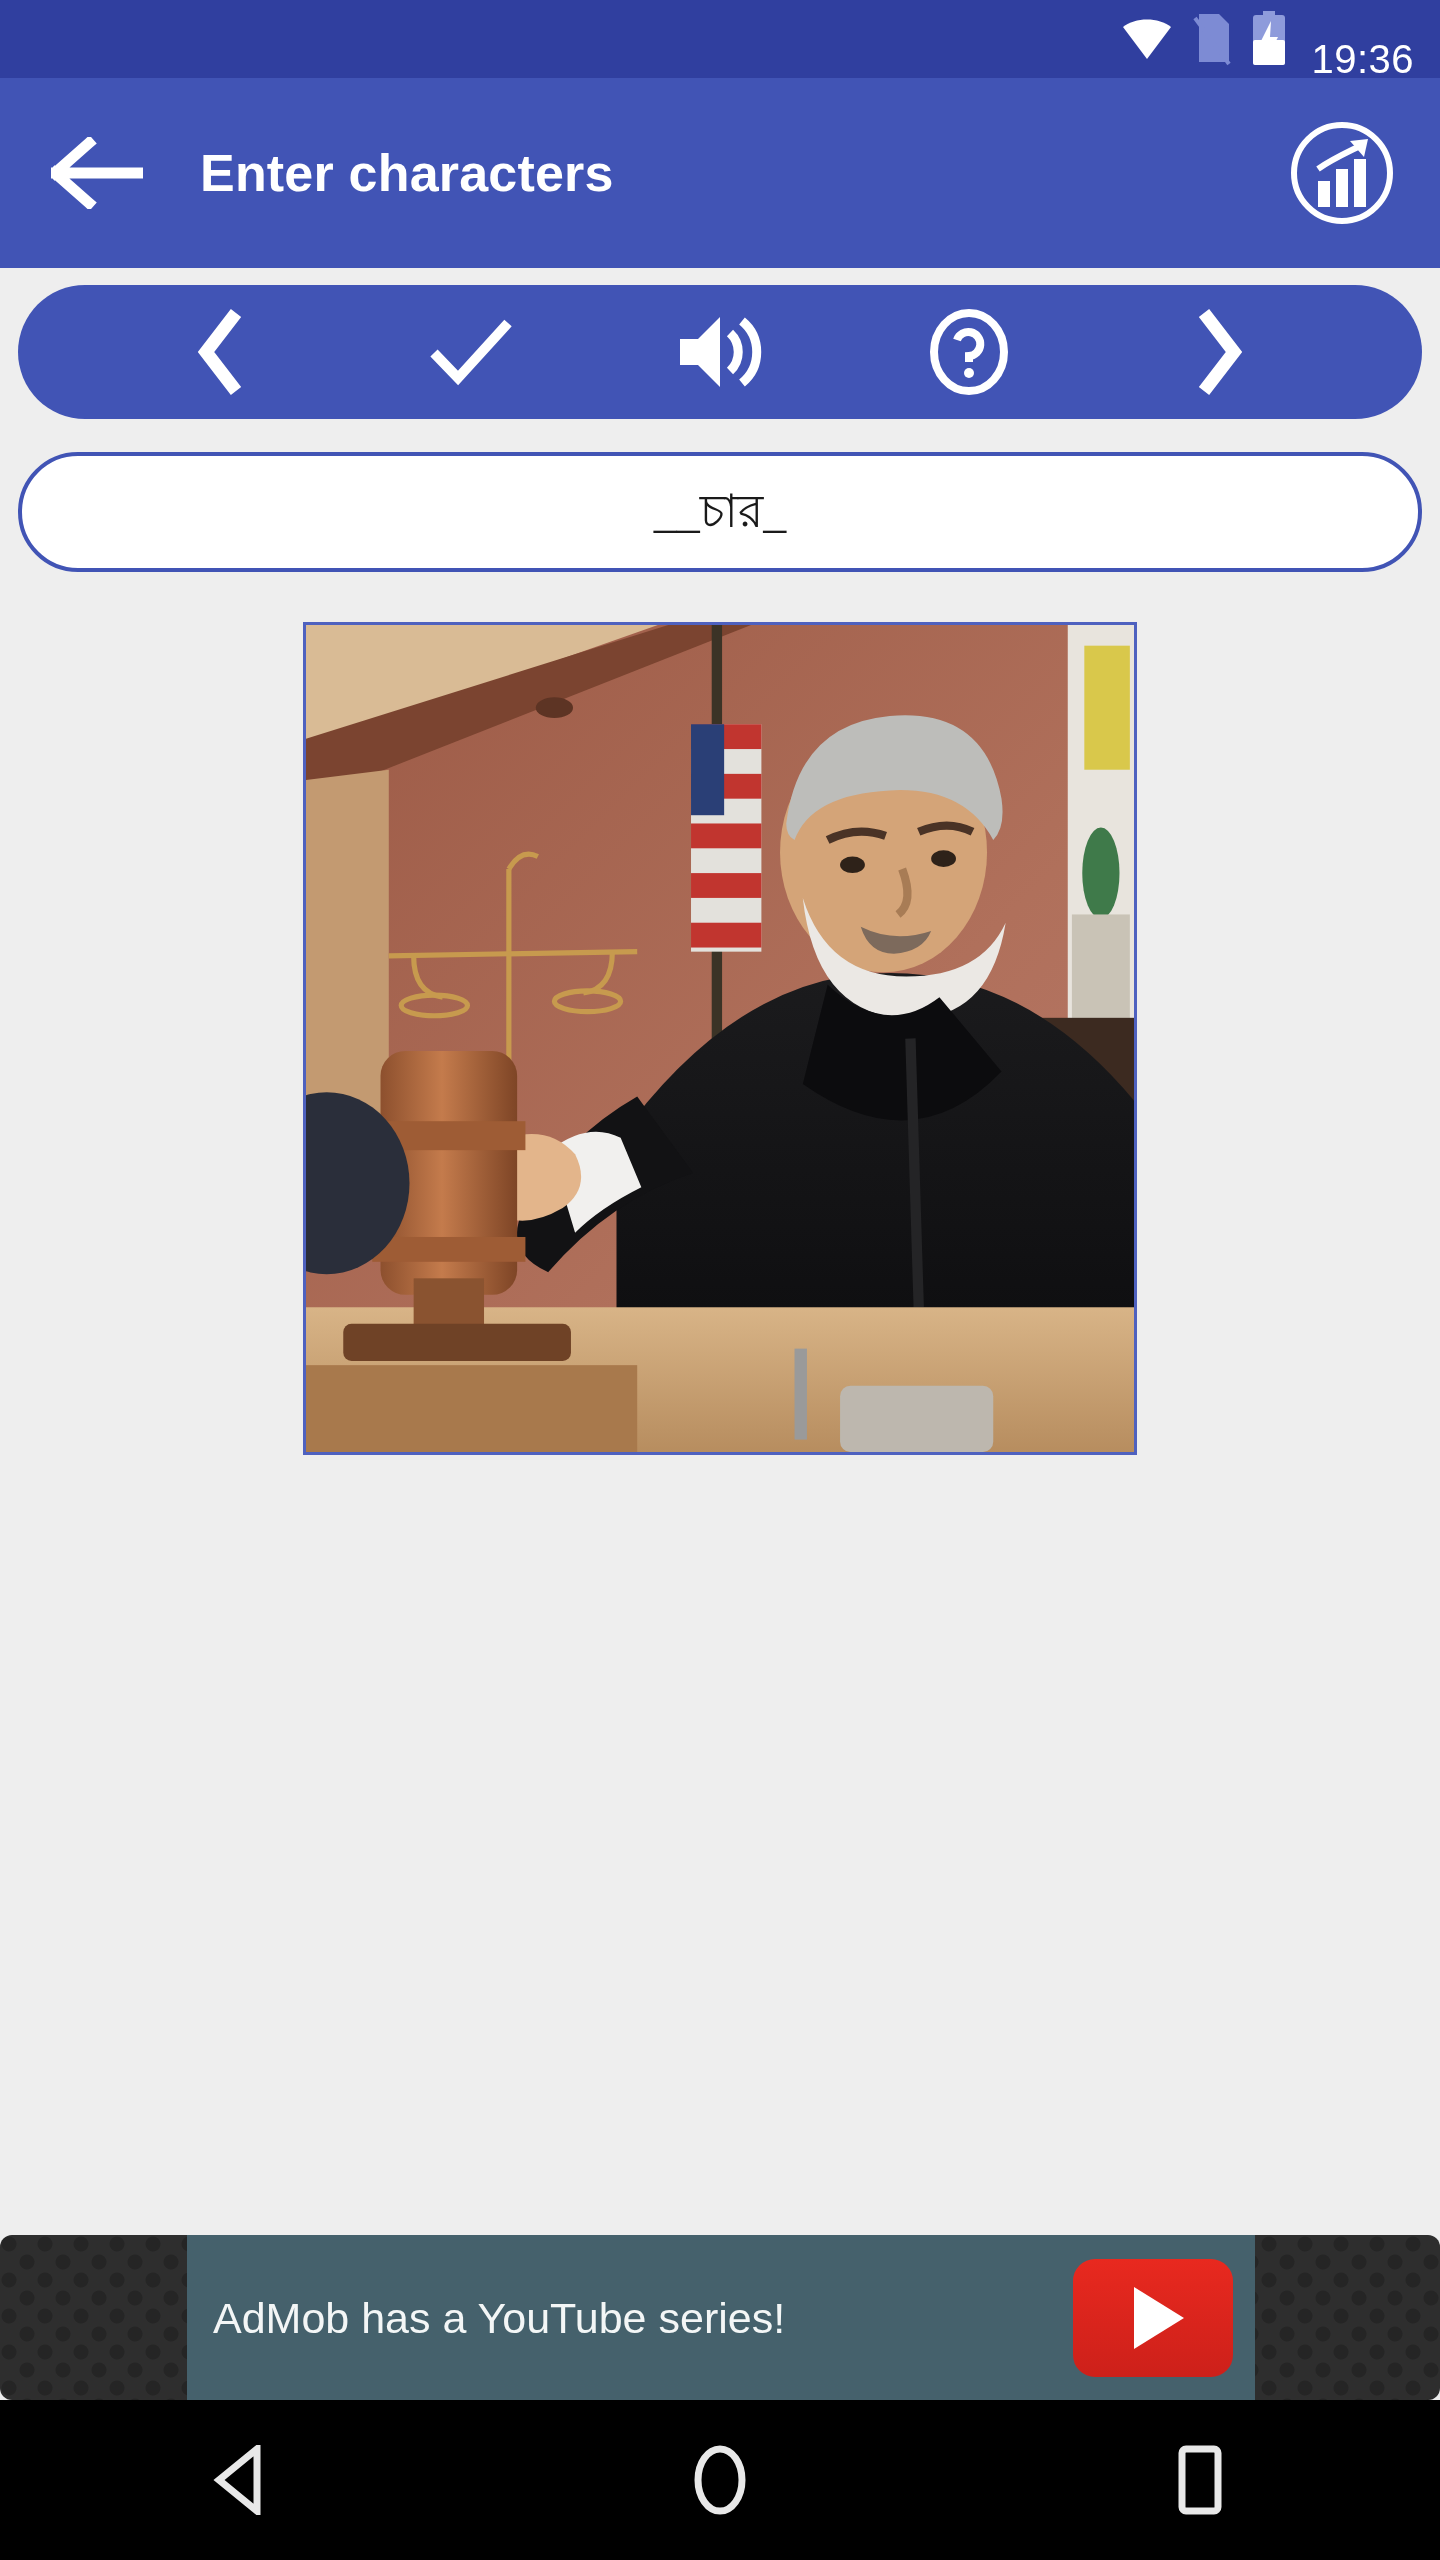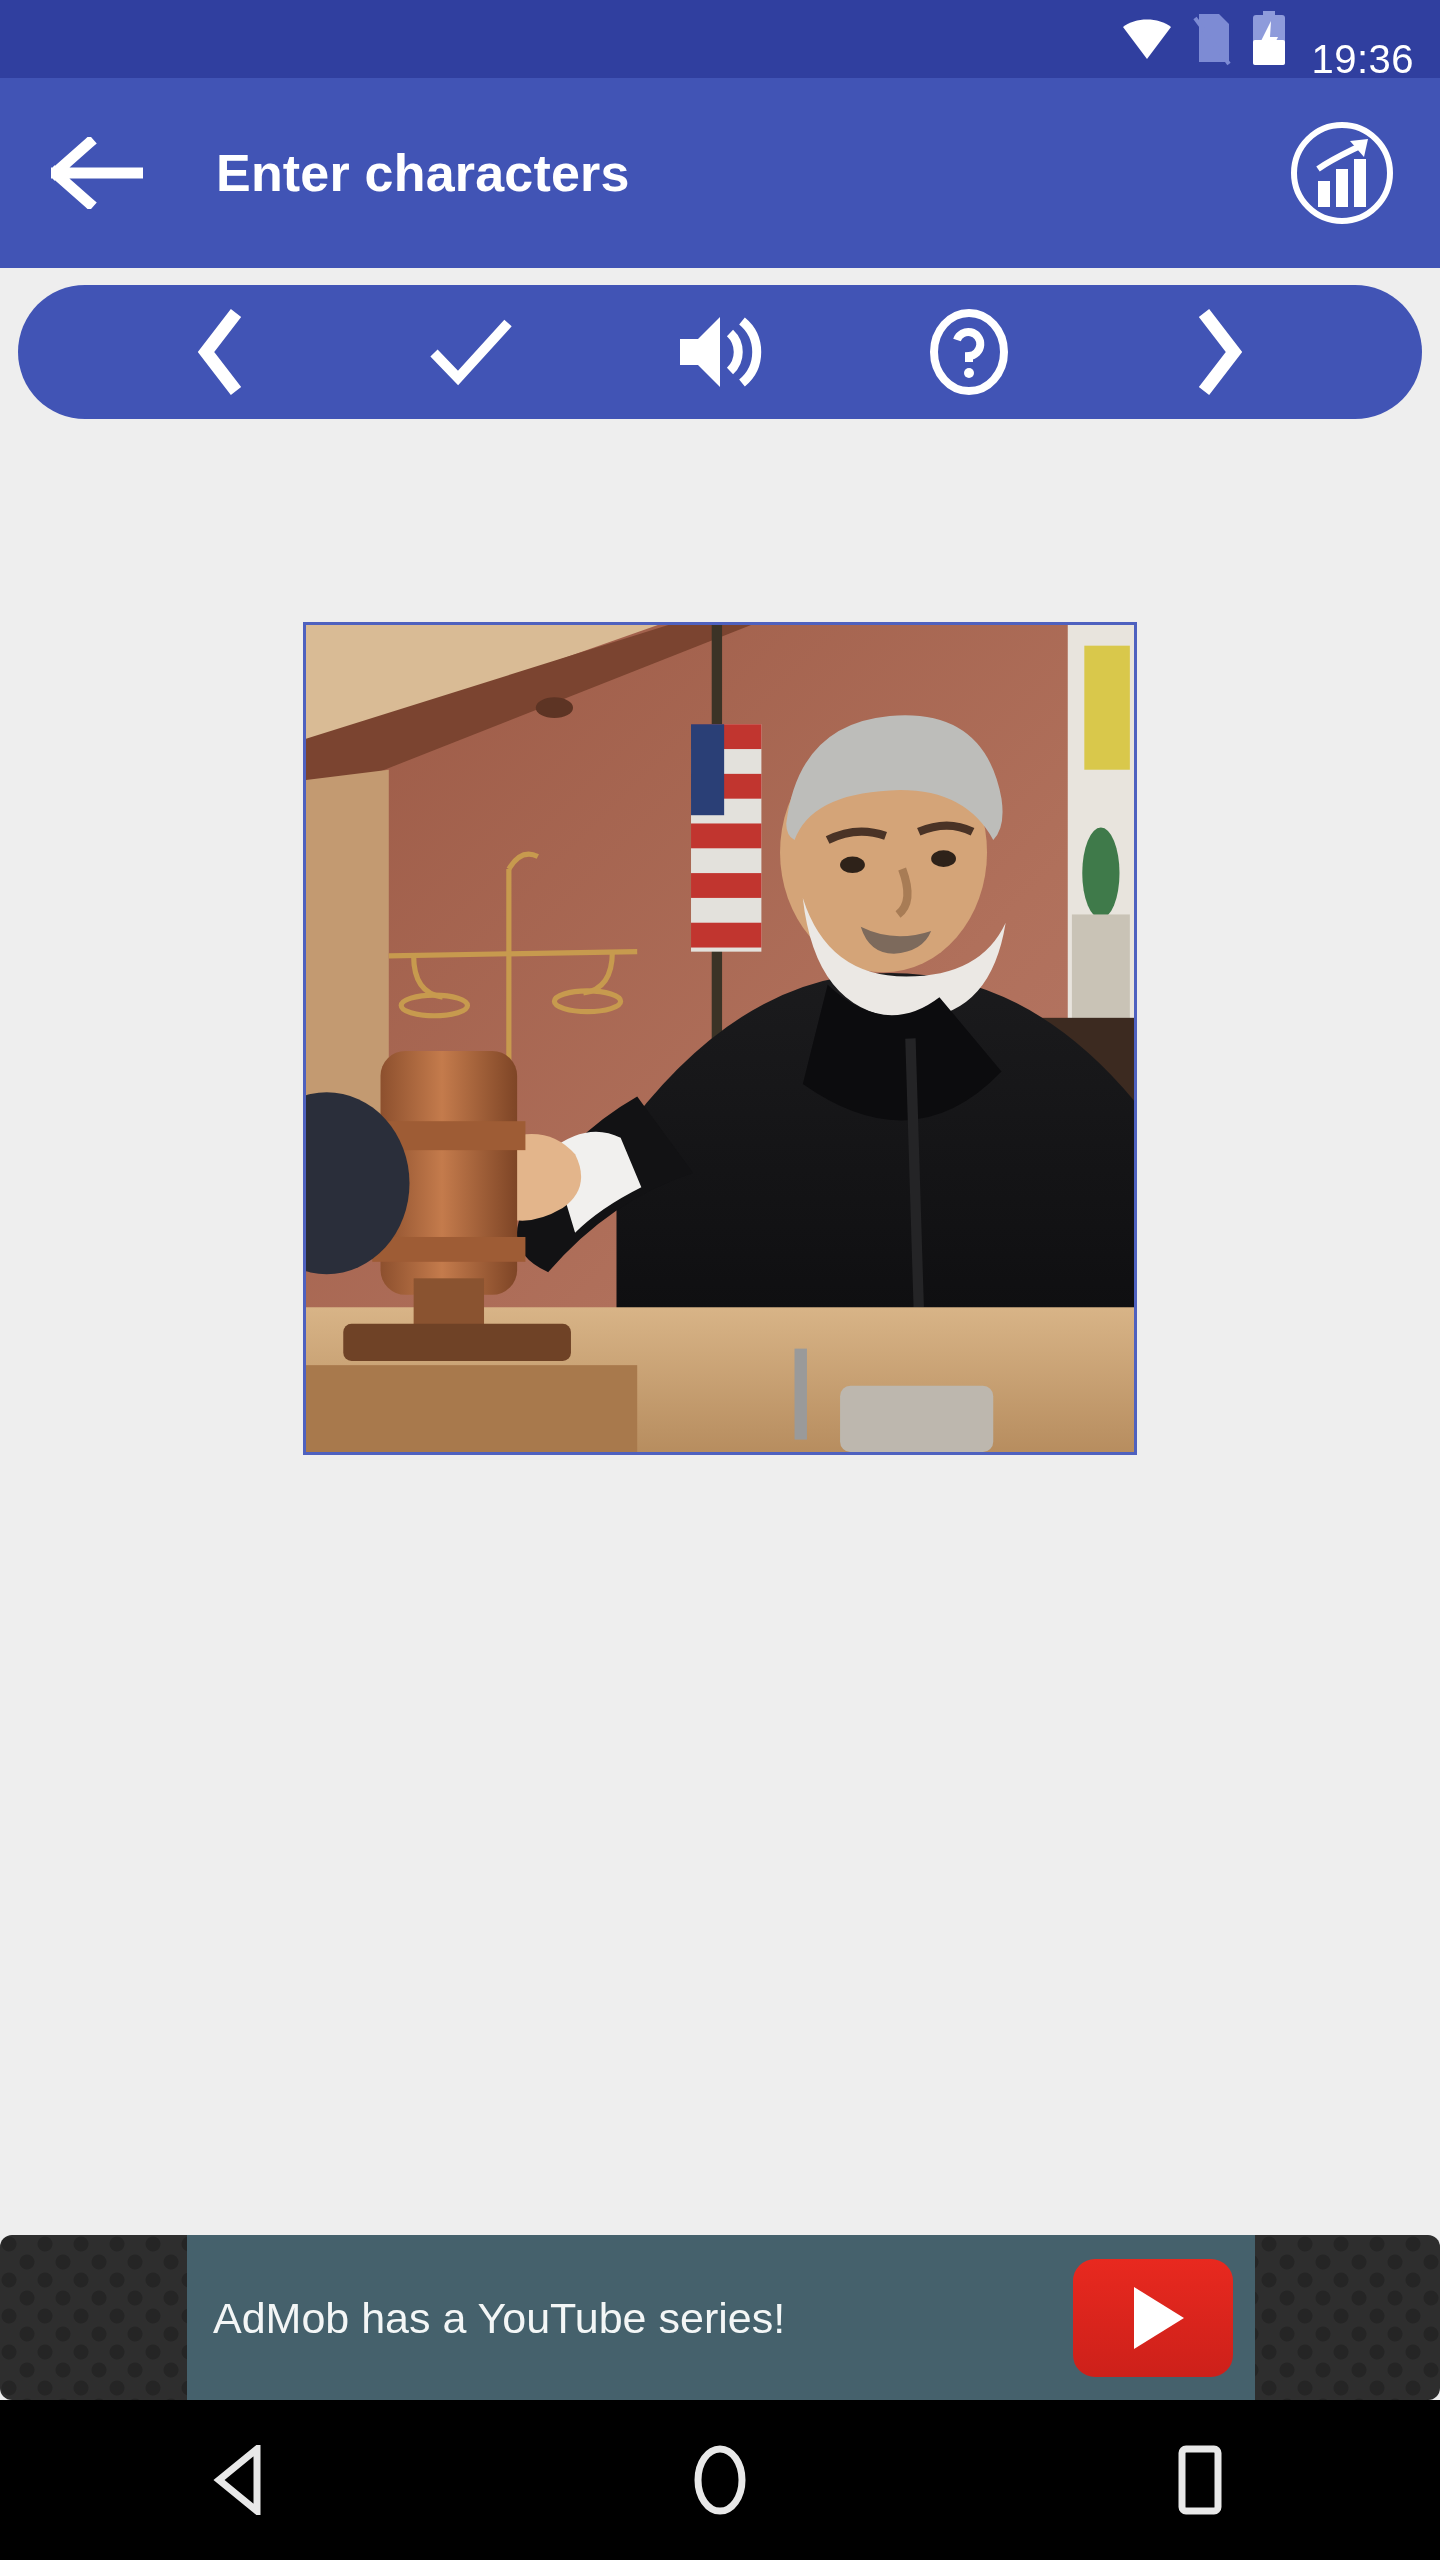--- a/index.html
+++ b/index.html
@@ -46,21 +46,20 @@
   
   #app-bar {
     position: absolute;
     left: 0; top: 78px;
     width: 1440px;
     height: 190px;
     background: #4154b5;
     display: flex;
     align-items: center;
     box-sizing: border-box;
-    gap: 16px;
   }
   #back-arrow-button {
     width: 150px;
     height: 150px;
     margin-left: 22px;
     display: flex;
     align-items: center;
     justify-content: center;
     flex: 0 0 auto;
   }
@@ -296,20 +295,23 @@
     </div>
 
     <div class="tb-btn">
       <svg width="60" height="90" viewBox="0 0 60 90">
         <path d="M16 6 L46 45 L16 84" stroke="#ffffff" stroke-width="13" fill="none" stroke-linejoin="miter" stroke-linecap="butt"></path>
       </svg>
     </div>
 
   </div>
 
+  <div id="answer-field">
+    <span id="answer-text">__চার_</span>
+  </div>
 
   <div id="word-image">
     <svg viewBox="0 0 400 400" preserveAspectRatio="none" aria-hidden="true">
       <defs>
         <linearGradient id="wallg" x1="0" y1="0" x2="1" y2="1">
           <stop offset="0%" stop-color="#9c5a46"></stop>
           <stop offset="60%" stop-color="#b0705b"></stop>
           <stop offset="100%" stop-color="#b8786a"></stop>
         </linearGradient>
         <linearGradient id="robeg" x1="0" y1="0" x2="0" y2="1">

